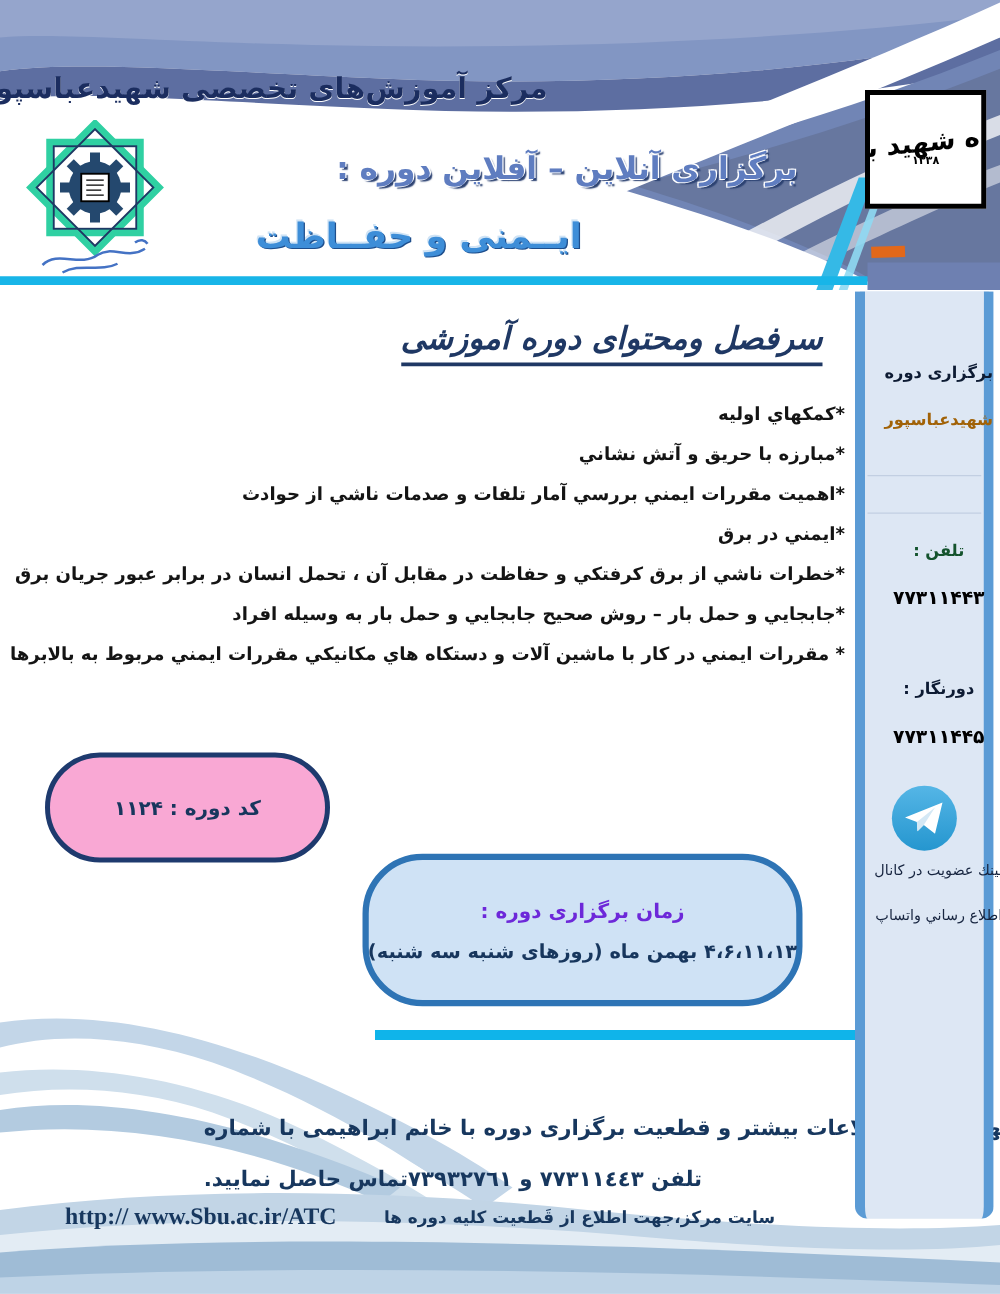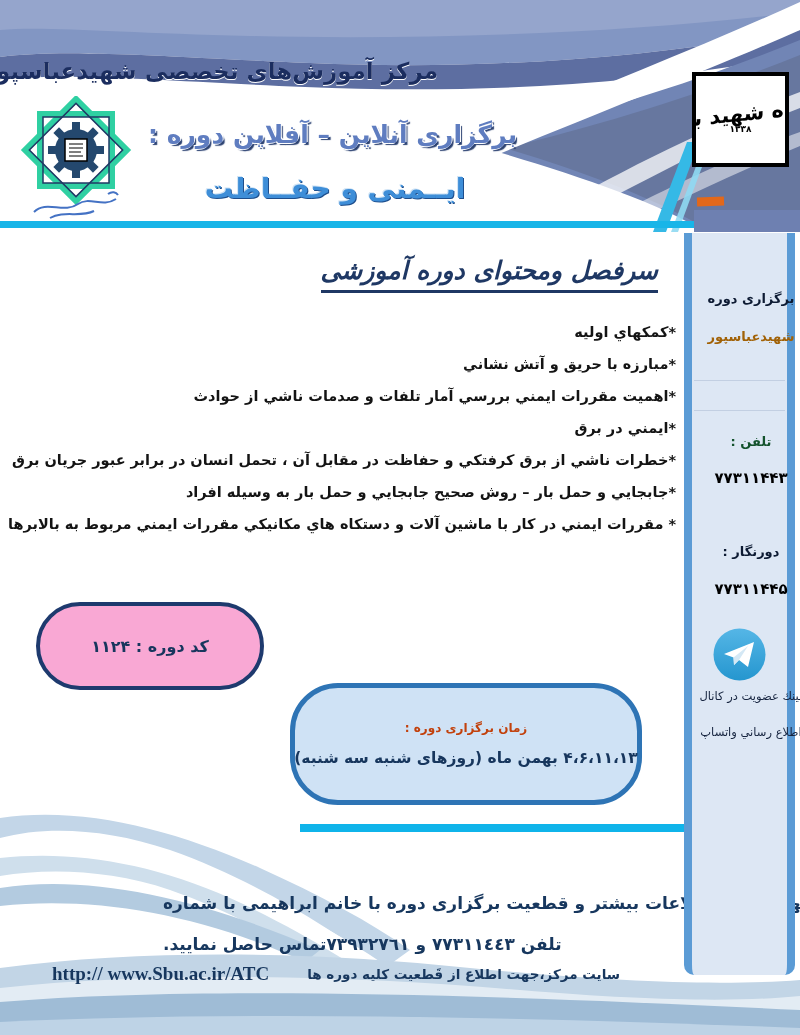--- a/index.html
+++ b/index.html
@@ -12,21 +12,21 @@
   svg{display:block;}
 
   
   .hdr-waves{left:0;top:0;width:800px;height:232px;z-index:1;}
   .org-title{
     left:18px;top:58px;width:420px;text-align:center;z-index:3;
     font-size:23px;font-weight:bold;color:#1b2d5f;direction:rtl;white-space:nowrap;
     text-shadow:0 1px 0 #ffffff;
   }
   .delivery-line{
-    left:148px;top:120px;width:500px;text-align:left;z-index:3;
+    left:138px;top:120px;width:500px;text-align:right;z-index:3;
     font-size:25px;font-weight:bold;color:#5f7dc0;direction:rtl;white-space:nowrap;
     text-shadow:-1px -1px 0 #fff,1px -1px 0 #fff,-1px 1px 0 #fff,2px 2px 1px #2c4272;
   }
   .course-title{
     left:165px;top:172px;width:340px;text-align:center;z-index:3;
     font-size:28px;font-weight:bold;color:#3e8ed8;direction:rtl;white-space:nowrap;
     text-shadow:1px 1px 0 #1e4e8c,-1px -1px 0 #cfe3f5;
   }
   .cyan-line{left:0;top:221px;width:694px;height:7px;background:#18b5e8;z-index:3;}
 
@@ -64,21 +64,21 @@
   }
   .pill-code{
     left:36px;top:602px;width:228px;height:88px;
     background:#f9a8d4;border:4px solid #1e3a6e;border-radius:44px;
   }
   .pill-code .t{font-size:16px;font-weight:bold;color:#17365d;white-space:nowrap;}
   .pill-sched{
     left:290px;top:683px;width:352px;height:122px;
     background:#cfe2f5;border:5px solid #2e74b5;border-radius:48px;
   }
-  .pill-sched .t1{font-size:12px;font-weight:bold;color:#c2410c;white-space:nowrap;margin-bottom:14px;}
+  .pill-sched .t1{font-size:16px;font-weight:bold;color:#6d28d9;white-space:nowrap;margin-bottom:14px;}
   .pill-sched .t2{font-size:15.5px;font-weight:bold;color:#17365d;white-space:nowrap;}
   .cyan-line2{left:300px;top:824px;width:388px;height:8px;background:#0fb4ea;z-index:2;}
 
   
   .bottom-waves{left:0;top:810px;width:800px;height:225px;z-index:1;}
 
   
   .contact-l1{left:163px;top:893px;z-index:3;direction:rtl;white-space:nowrap;
     font-size:17px;font-weight:bold;color:#17375e;}
   .contact-l2{left:163px;top:934px;z-index:3;direction:rtl;white-space:nowrap;

